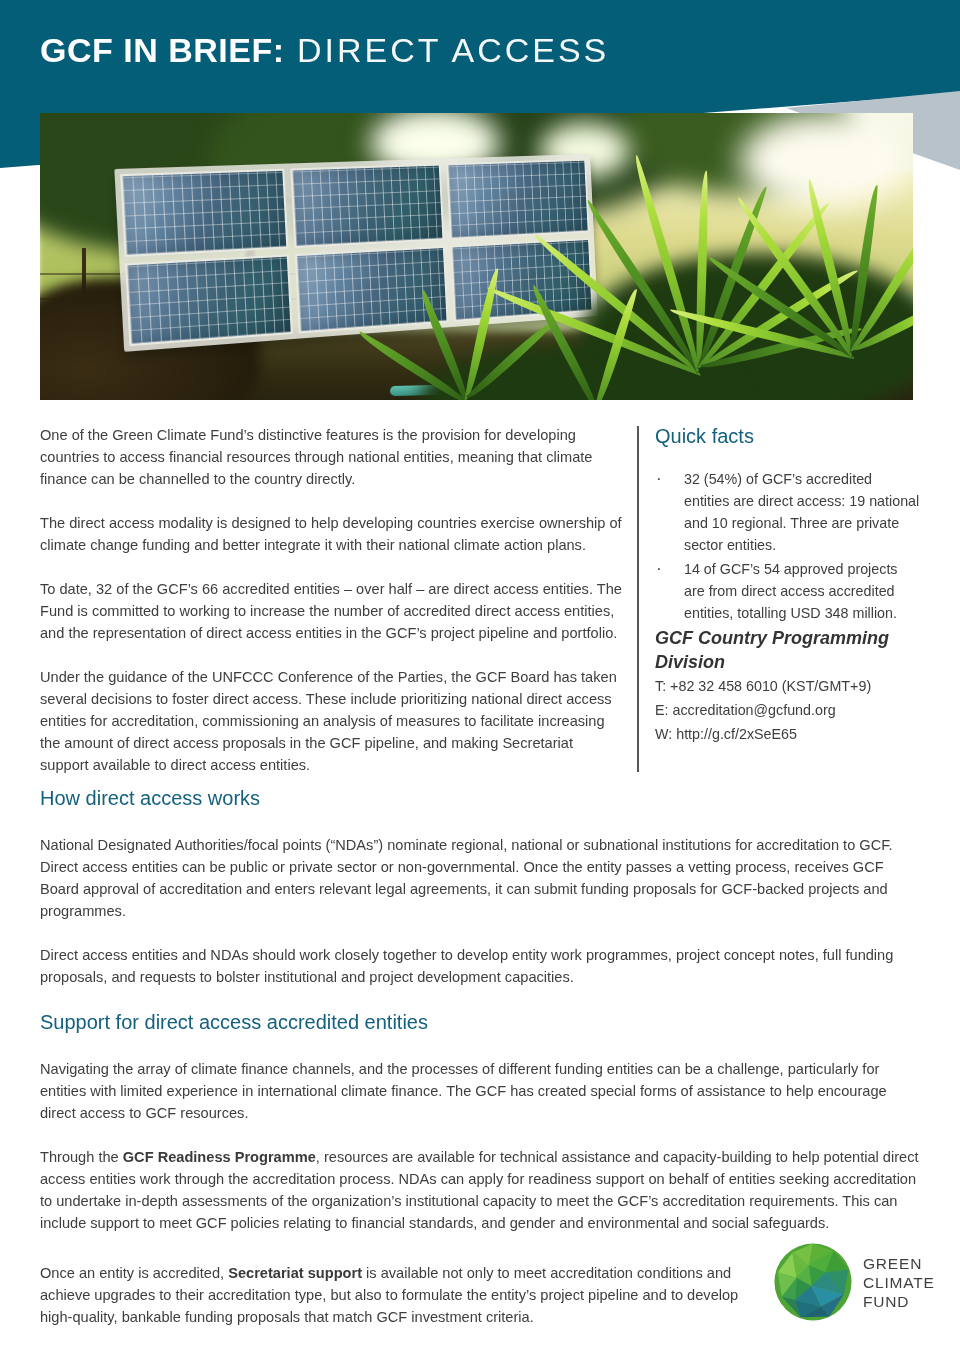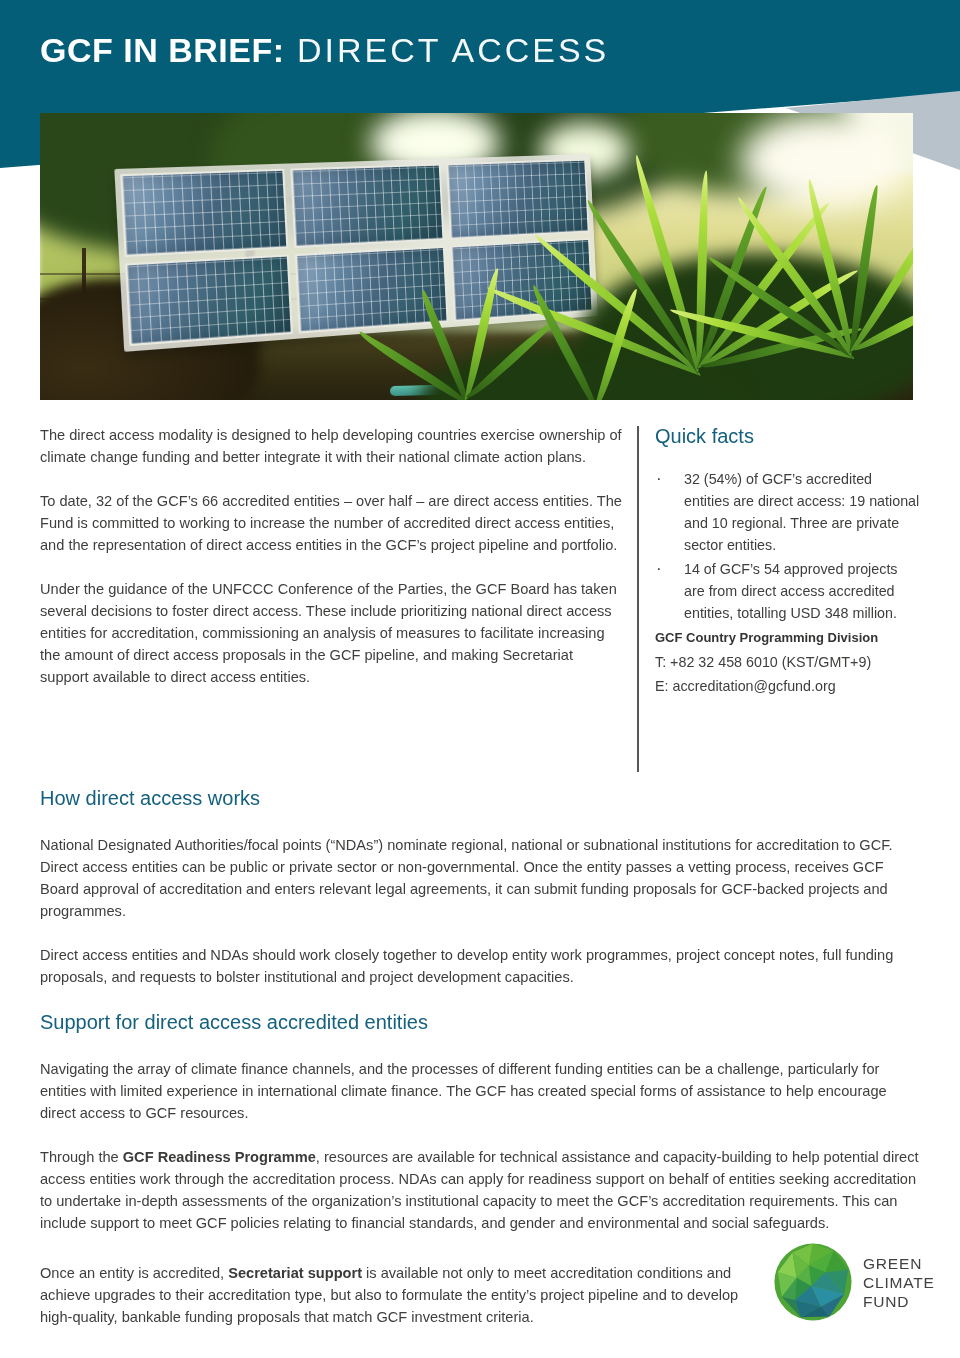--- a/index.html
+++ b/index.html
@@ -125,21 +125,21 @@
   }
   .facts-list { list-style:none; }
   .facts-list li {
     position:relative; padding-left:29px; font-size:14.3px; line-height:22px; color:#3e3e3d;
     margin-bottom:2px;
   }
   .facts-list li::before {
     content:"·"; position:absolute; left:1px; top:0; font-size:17px; color:#3e3e3d;
   }
   .contact-h { margin-top:26px; }
-  .contact-org { font-size:13px; line-height:24px; font-weight:700; color:#343433; }
+  .contact-org { font-size:18px; line-height:24px; font-weight:700; color:#343433;font-style:italic; }
   .contact-line { font-size:14.3px; line-height:24px; color:#3e3e3d; }
 
   .full-col { position:absolute; left:40px; top:786px; width:880px; z-index:2; }
   .section-h {
     font-size:20px; line-height:24px; font-weight:400; color:#14607f; margin-bottom:24px;
   }
   .section-h.second { margin-top:2px; }
   .full-col p.narrow { width:724px;margin-top:28px; }
 
   
@@ -215,36 +215,38 @@
 
   <div class="leaf dk" style="left:430px; top:282px; width:130px; transform:rotate(-150deg);"></div>
   <div class="leaf dk" style="left:430px; top:282px; width:120px; transform:rotate(-115deg);"></div>
   <div class="leaf" style="left:430px; top:282px; width:135px; transform:rotate(-80deg);"></div>
   <div class="leaf dk" style="left:430px; top:282px; width:115px; transform:rotate(-45deg);"></div>
   <div class="leaf dk" style="left:560px; top:290px; width:140px; transform:rotate(-120deg);"></div>
   <div class="leaf" style="left:560px; top:290px; width:125px; transform:rotate(-75deg);"></div>
 </div>
 
 <div class="main-col">
+  <p>One of the Green Climate Fund’s distinctive features is the provision for developing countries to access financial resources through national entities, meaning that climate finance can be channelled to the country directly.</p>
   <p>The direct access modality is designed to help developing countries exercise ownership of climate change funding and better integrate it with their national climate action plans.</p>
   <p>To date, 32 of the GCF’s 66 accredited entities – over half – are direct access entities. The Fund is committed to working to increase the number of accredited direct access entities, and the representation of direct access entities in the GCF’s project pipeline and portfolio.</p>
   <p>Under the guidance of the UNFCCC Conference of the Parties, the GCF Board has taken several decisions to foster direct access. These include prioritizing national direct access entities for accreditation, commissioning an analysis of measures to facilitate increasing the amount of direct access proposals in the GCF pipeline, and making Secretariat support available to direct access entities.</p>
 </div>
 
 <div class="divider"></div>
 
 <div class="sidebar">
   <div class="side-h">Quick facts</div>
   <ul class="facts-list">
     <li>32 (54%) of GCF’s accredited entities are direct access: 19 national and 10 regional. Three are private sector entities.</li>
     <li>14 of GCF’s 54 approved projects are from direct access accredited entities, totalling USD 348 million.</li>
   </ul>
   <div class="contact-org">GCF Country Programming Division</div>
   <div class="contact-line">T: +82 32 458 6010 (KST/GMT+9)</div>
   <div class="contact-line">E: accreditation@gcfund.org</div>
+  <div class="contact-line">W: http://g.cf/2xSeE65</div>
 </div>
 
 <div class="full-col">
   <div class="section-h">How direct access works</div>
   <p><span>National Designated Authorities/focal points (“NDAs”) nominate regional, national or subnational institutions for accreditation to GCF. Direct access entities can be public or private sector or non-governmental. Once the entity passes a vetting process, receives GCF Board approval of accreditation and enters relevant legal agreements, it can submit funding proposals for GCF-backed projects and programmes.</span></p>
   <p><span>Direct access entities and NDAs should work closely together to develop entity work programmes, project concept notes, full funding proposals, and requests to bolster institutional and project development capacities.</span></p>
   <div class="section-h second">Support for direct access accredited entities</div>
   <p><span>Navigating the array of climate finance channels, and the processes of different funding entities can be a challenge, particularly for entities with limited experience in international climate finance. The GCF has created special forms of assistance to help encourage direct access to GCF resources.</span></p>
   <p><span>Through the </span><b>GCF Readiness Programme</b><span>, resources are available for technical assistance and capacity-building to help potential direct access entities work through the accreditation process. NDAs can apply for readiness support on behalf of entities seeking accreditation to undertake in-depth assessments of the organization’s institutional capacity to meet the GCF’s accreditation requirements. This can include support to meet GCF policies relating to financial standards, and gender and environmental and social safeguards.</span></p>
   <p class="narrow"><span>Once an entity is accredited, </span><b>Secretariat support</b><span> is available not only to meet accreditation conditions and achieve upgrades to their accreditation type, but also to formulate the entity’s project pipeline and to develop high-quality, bankable funding proposals that match GCF investment criteria.</span></p>

